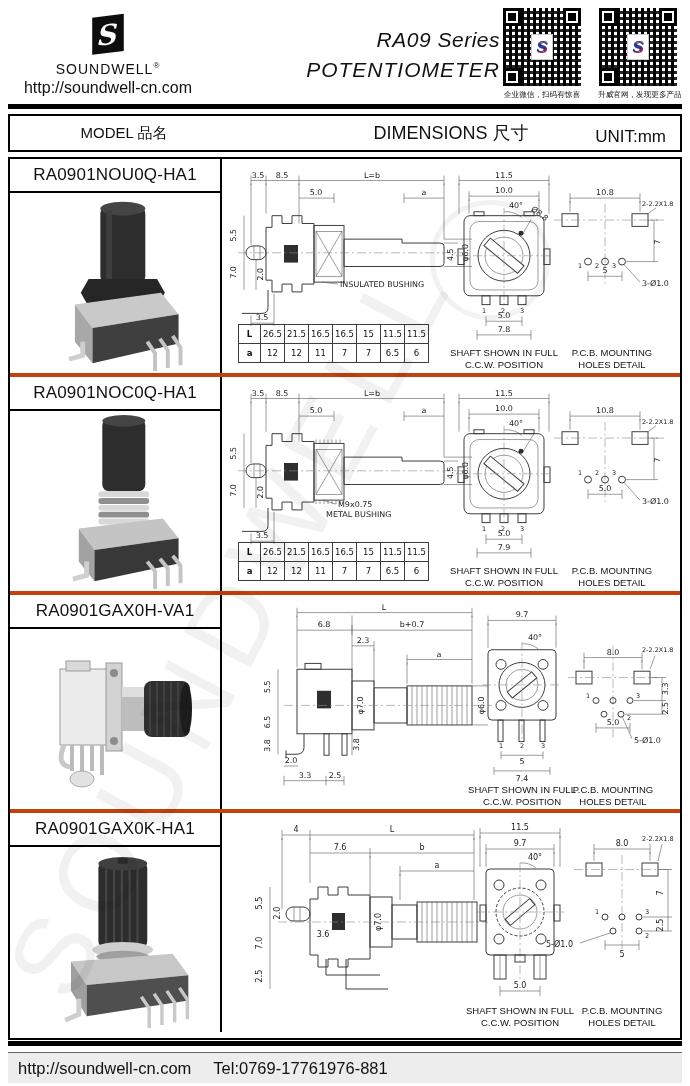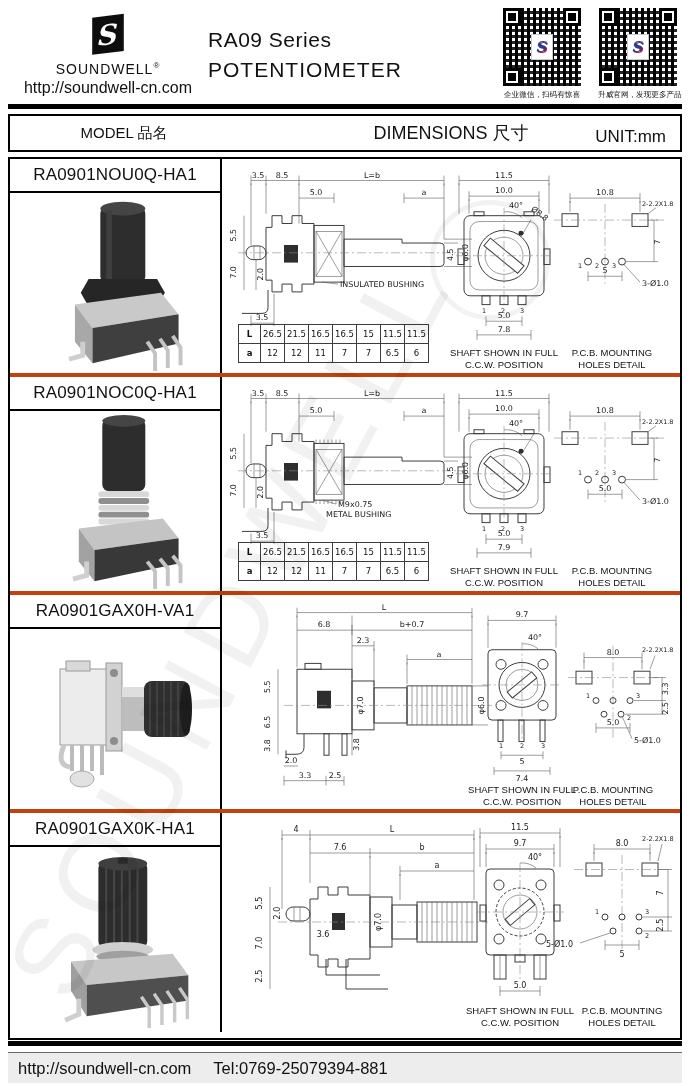--- a/index.html
+++ b/index.html
@@ -7,21 +7,21 @@
   body { width:690px; height:1086px; font-family:"Liberation Sans", sans-serif; color:#111; position:relative; overflow:hidden; }
   .page { position:relative; width:690px; height:1086px; background:#fff; }
 
   
   .hdr { position:absolute; left:8px; right:8px; top:4px; height:97px; display:flex; align-items:flex-start; }
   .logo-block { width:200px; text-align:center; padding-top:4px; }
   .logo-mark { display:block; margin:0 auto; }
   .brand-line { font-size:14px; letter-spacing:1px; margin-top:1px; }
   .brand-line sup { font-size:8px; }
   .site-line { font-size:16px; margin-top:2px; }
-  .title-block { flex:1; text-align:left; padding-top:24px; }
+  .title-block { flex:1; text-align:right; padding-top:24px;font-style:italic; }
   .title-l1 { font-size:21px; letter-spacing:0.5px; }
   .title-l2 { font-size:21px; letter-spacing:1px; margin-top:6px; }
   .qr-block { width:182px; display:flex; gap:12px; padding-top:4px; }
   .qr-unit { width:84px; text-align:center; }
   .qr { position:relative; width:78px; height:78px; margin:0 auto;
         background: repeating-linear-gradient(0deg, rgba(0,0,0,.85) 0 3px, transparent 3px 6px),
                     repeating-linear-gradient(90deg, #000 0 3px, #fff 3px 6px); }
   .finder { position:absolute; width:18px; height:18px; border:3px solid #000; background:#fff; }
   .finder i { display:block; width:8px; height:8px; background:#000; margin:2px; }
   .f-tl { left:0; top:0; } .f-tr { right:0; top:0; } .f-bl { left:0; bottom:0; }
@@ -827,16 +827,16 @@
           <text class="cap" x="400" y="213">HOLES DETAIL</text>
         </svg>
       </div>
     </div>
   </div>
 
   <div class="rule rule2"></div>
 
   <div class="foot">
     <span>http://soundwell-cn.com</span>
-    <span>Tel:0769-25079394-881</span>
+    <span>Tel:0769-17761976-881</span>
   </div>
 
 </div>
 
 </body></html>

